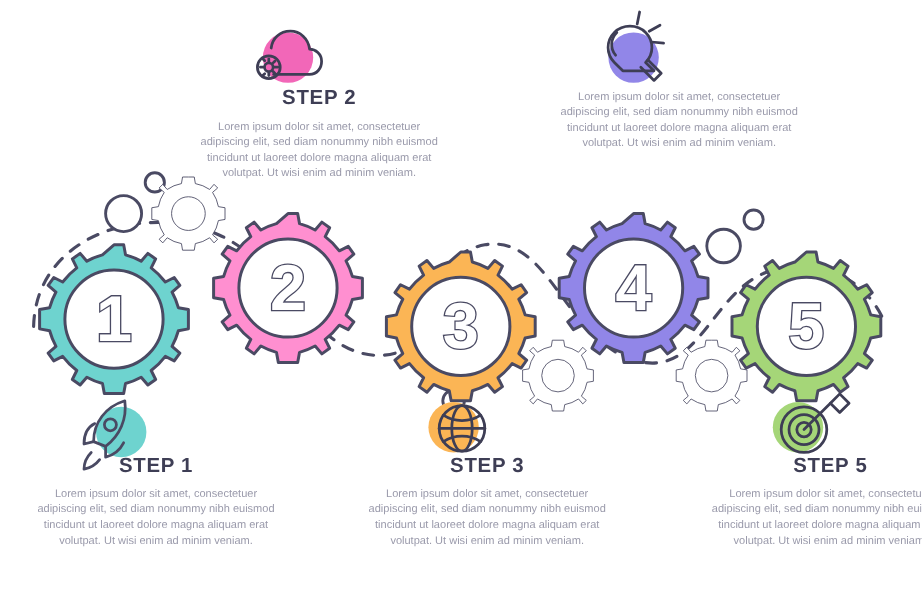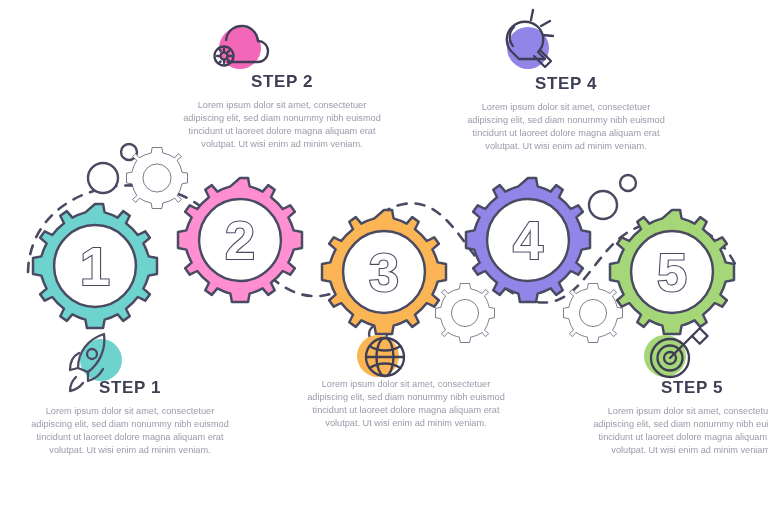--- a/index.html
+++ b/index.html
@@ -17,21 +17,21 @@
   }
   .step-body{
     font-size:9.2px;line-height:1.42;color:#9a9aab;margin:0;
   }
 
   
   .lower{width:200px;}
   .upper{width:200px;}
 
   #b1{left:10px;  top:378px;margin-left:20px;}
-  #b2{left:182px; top:72px;}
+  #b2{left:166px; top:72px;}
   #b3{left:306px; top:378px;}
   #b4{left:466px; top:74px;}
   #b5{left:592px; top:378px;}
 </style>
 </head>
 <body>
 
 <div id="stage">
 
 <svg id="bg" viewBox="0 0 768 512">
@@ -202,25 +202,25 @@
   <div class="step-title">STEP 1</div>
   <p class="step-body">Lorem ipsum dolor sit amet, consectetuer adipiscing elit, sed diam nonummy nibh euismod tincidunt ut laoreet dolore magna aliquam erat volutpat. Ut wisi enim ad minim veniam.</p>
 </div>
 
 <div class="block upper" id="b2">
   <div class="step-title">STEP 2</div>
   <p class="step-body">Lorem ipsum dolor sit amet, consectetuer adipiscing elit, sed diam nonummy nibh euismod tincidunt ut laoreet dolore magna aliquam erat volutpat. Ut wisi enim ad minim veniam.</p>
 </div>
 
 <div class="block lower" id="b3">
+  <div class="step-title">STEP 3</div>
   <p class="step-body">Lorem ipsum dolor sit amet, consectetuer adipiscing elit, sed diam nonummy nibh euismod tincidunt ut laoreet dolore magna aliquam erat volutpat. Ut wisi enim ad minim veniam.</p>
 </div>
 
 <div class="block upper" id="b4">
-  <div class="step-title">STEP 4</div>
   <p class="step-body">Lorem ipsum dolor sit amet, consectetuer adipiscing elit, sed diam nonummy nibh euismod tincidunt ut laoreet dolore magna aliquam erat volutpat. Ut wisi enim ad minim veniam.</p>
 </div>
 
 <div class="block lower" id="b5">
   <div class="step-title">STEP 5</div>
   <p class="step-body">Lorem ipsum dolor sit amet, consectetuer adipiscing elit, sed diam nonummy nibh euismod tincidunt ut laoreet dolore magna aliquam erat volutpat. Ut wisi enim ad minim veniam.</p>
 </div>
 
 </div>
 

